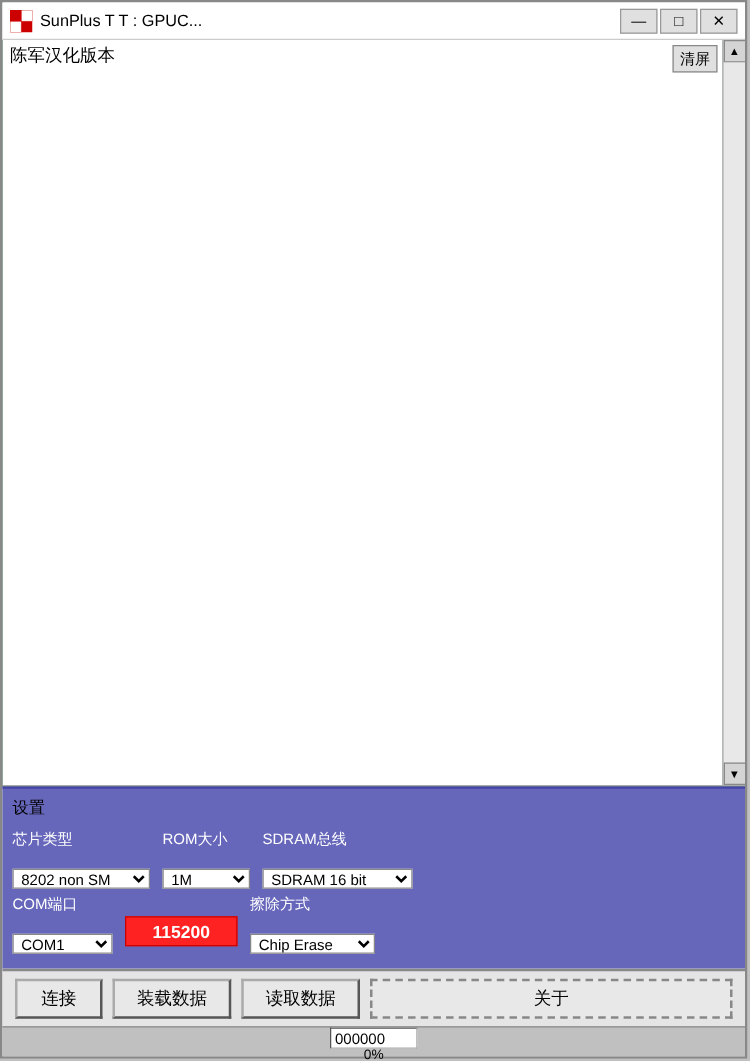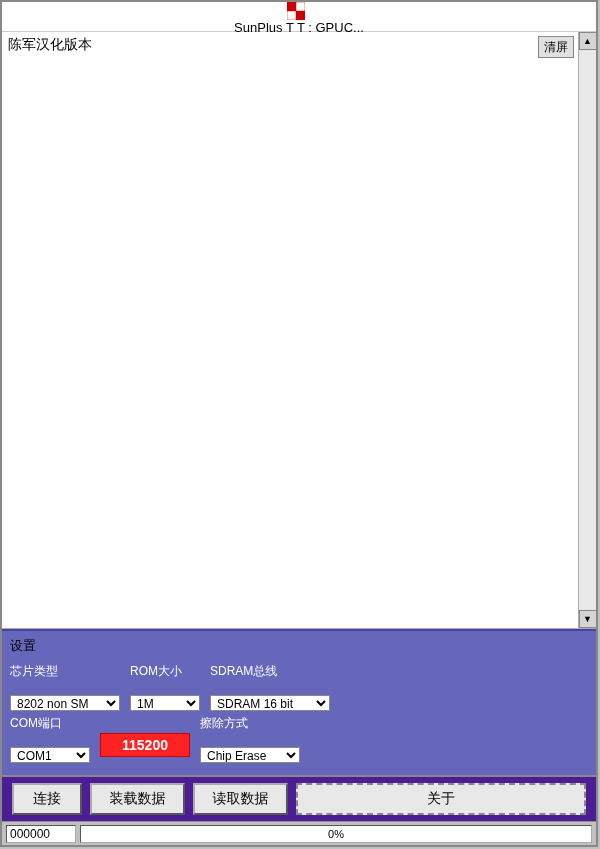--- a/index.html
+++ b/index.html
@@ -25,21 +25,20 @@
 
     
     .titlebar {
       height: 30px;
       background: #fff;
       display: flex;
       align-items: center;
       border-bottom: 1px solid #ccc;
       padding: 0 6px;
       user-select: none;
-      flex-direction: column;
     }
     .titlebar-icon {
       width: 18px;
       height: 18px;
       margin-right: 6px;
       flex-shrink: 0;
     }
     .titlebar-title {
       flex: 1;
       font-size: 13px;
@@ -170,21 +169,21 @@
       font-size: 14px;
       font-weight: bold;
       display: flex;
       align-items: center;
       justify-content: center;
       border: 1px solid #cc0000;
     }
 
     
     .button-row {
-      background: #4c1d95;
+      background: #e5e5e5;
       display: flex;
       gap: 8px;
       padding: 6px 10px;
       border-top: 2px solid #888;
     }
     .action-btn {
       height: 32px;
       background: #e8e8e8;
       border: 2px outset #aaa;
       cursor: pointer;
@@ -206,20 +205,21 @@
 
     
     .status-bar {
       height: 24px;
       background: #c0c0c0;
       display: flex;
       align-items: center;
       border-top: 1px solid #888;
       gap: 4px;
       padding: 0 4px;
+      flex-direction: column;
     }
     .status-addr {
       width: 70px;
       height: 18px;
       background: #fff;
       border: 1px inset #aaa;
       font-size: 12px;
       display: flex;
       align-items: center;
       padding: 0 3px;

